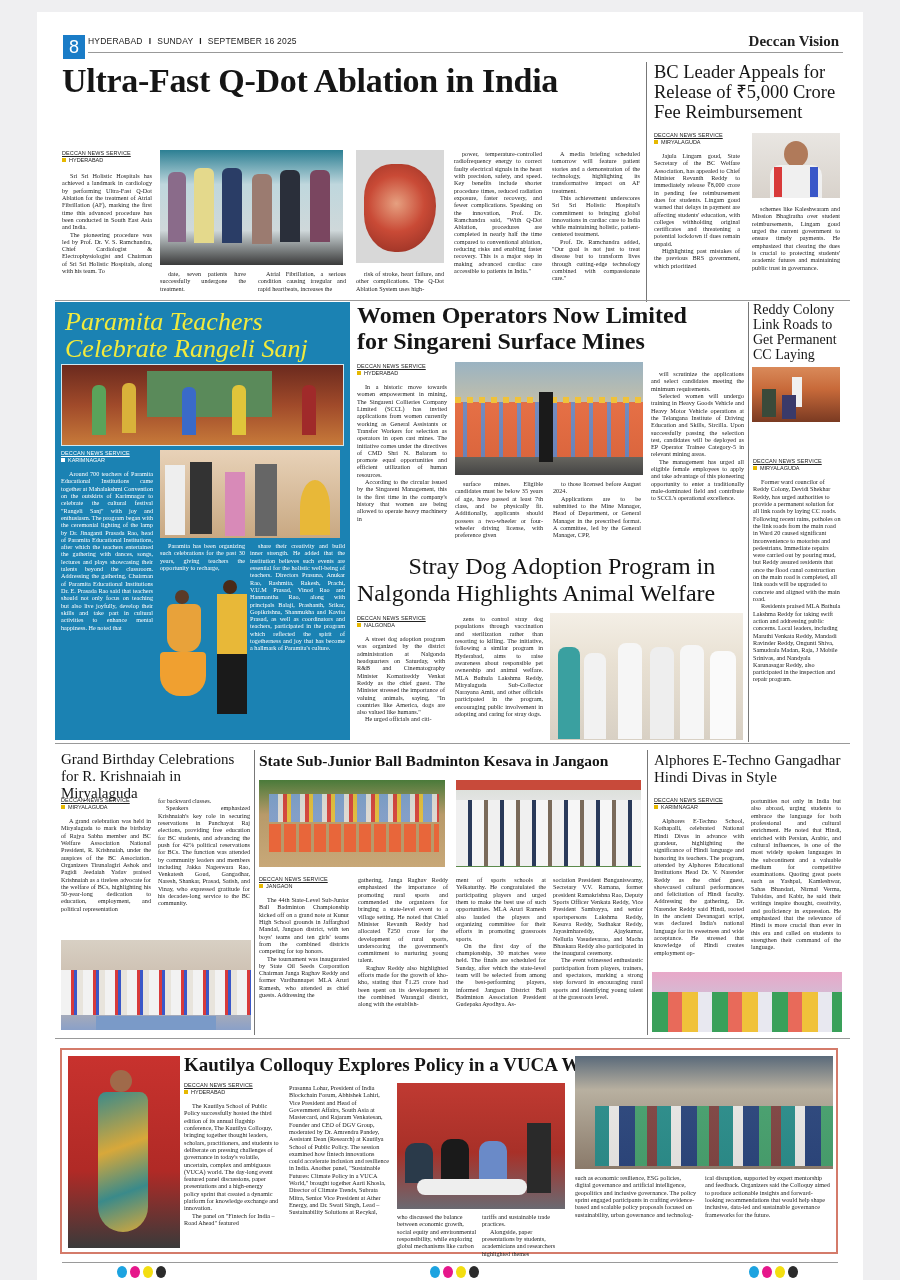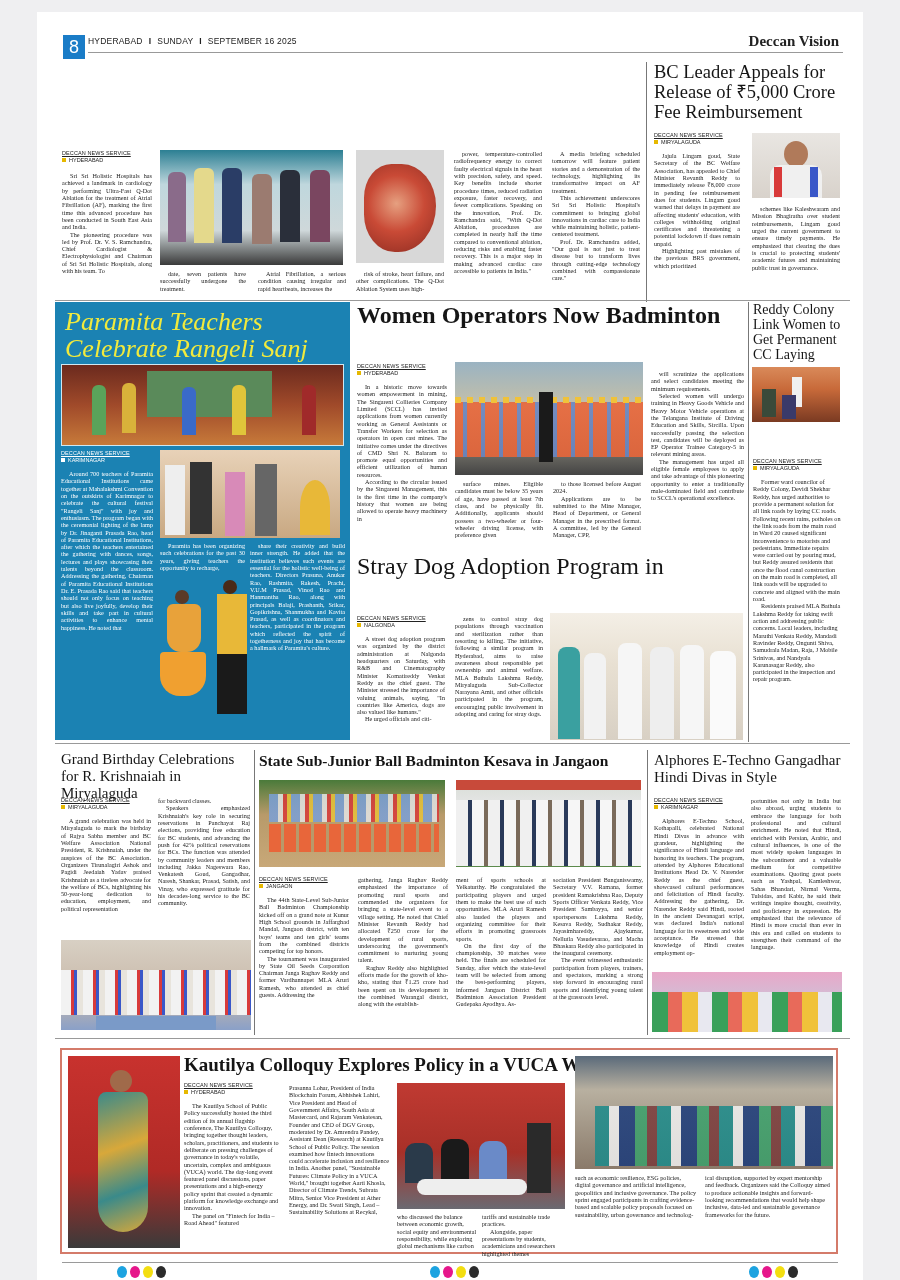--- a/index.html
+++ b/index.html
@@ -54,20 +54,21 @@
   <span>HYDERABAD</span>
   <span class="sep">I</span>
   <span>SUNDAY</span>
   <span class="sep">I</span>
   <span>SEPTEMBER 16 2025</span>
 </div>
 <div class="brand">Deccan Vision</div>
 <div class="mast-rule"></div>
 
 <div class="abs headline" style="left:62px;top:62px;font-size:34px;line-height:37px;letter-spacing:-0.3px;">
+  <div>Ultra-Fast Q-Dot Ablation in India</div>
 </div>
 <div class="abs byline" style="left:62px;top:150px;">
   <span class="svc">DECCAN NEWS SERVICE</span>
   <span class="loc">
       <span class="dot"></span>
       <span>HYDERABAD</span>
     </span>
 </div>
 <div class="abs col" style="left:62px;top:172px;width:90px;">
   <p>Sri Sri Holistic Hospitals has achieved a landmark in cardiology by performing Ultra-Fast Q-Dot Ablation for the treatment of Atrial Fibrillation (AF), marking the first time this advanced procedure has been conducted in South East Asia and India.</p>
@@ -164,21 +165,22 @@
     <div style="position:absolute;left:58px;top:0px;width:14px;height:14px;background:#4a2a18;border-radius:50%;"></div>
     <div style="position:absolute;left:52px;top:14px;width:30px;height:60px;background:#e8b838;"></div>
     <div style="position:absolute;left:52px;top:74px;width:30px;height:60px;background:#1a1a1a;"></div>
   </div>
   <div class="abs col" style="left:195px;top:240px;width:95px;">
       <p>share their creativity and build inner strength. He added that the institution believes such events are essential for the holistic well-being of teachers. Directors Prasuna, Anukar Rao, Rashmita, Rakesh, Prachi, V.U.M Prasad, Vinod Rao and Hanmantha Rao, along with principals Balaji, Prashanth, Srikar, Gopikrishna, Shanmukha and Kavita Prasad, as well as coordinators and teachers, participated in the program which reflected the spirit of togetherness and joy that has become a hallmark of Paramita's culture.</p>
     </div>
 </div>
 
 <div class="abs headline" style="left:357px;top:302px;font-size:24px;line-height:26px;">
-  <div>Women Operators Now Badminton</div>
+  <div>Women Operators Now Limited</div>
+  <div>for Singareni Surface Mines</div>
 </div>
 <div class="abs byline" style="left:357px;top:363px;">
   <span class="svc">DECCAN NEWS SERVICE</span>
   <span class="loc">
       <span class="dot"></span>
       <span>HYDERABAD</span>
     </span>
 </div>
 <div class="abs col" style="left:357px;top:383px;width:90px;">
   <p>In a historic move towards women empowerment in mining, The Singareni Collieries Company Limited (SCCL) has invited applications from women currently working as General Assistants or Transfer Workers for selection as operators in open cast mines. The initiative comes under the directives of CMD Shri N. Balaram to promote equal opportunities and efficient utilization of human resources.</p>
@@ -196,40 +198,41 @@
   <p>to those licensed before August 2024.</p>
   <p>Applications are to be submitted to the Mine Manager, Head of Department, or General Manager in the prescribed format. A committee, led by the General Manager, CPP,</p>
 </div>
 <div class="abs col" style="left:651px;top:370px;width:93px;">
   <p>will scrutinize the applications and select candidates meeting the minimum requirements.</p>
   <p>Selected women will undergo training in Heavy Goods Vehicle and Heavy Motor Vehicle operations at the Telangana Institute of Driving Education and Skills, Sircilla. Upon successfully passing the selection test, candidates will be deployed as EP Operator Trainee Category-5 in relevant mining areas.</p>
   <p>The management has urged all eligible female employees to apply and take advantage of this pioneering opportunity to enter a traditionally male-dominated field and contribute to SCCL's operational excellence.</p>
 </div>
 <div class="vrule" style="left:748px;top:302px;height:440px;"></div>
 
-<div class="abs headline light" style="left:753px;top:302px;width:92px;font-size:14px;line-height:15px;">Reddy Colony Link Women to Get Permanent CC Laying</div>
+<div class="abs headline light" style="left:753px;top:302px;width:92px;font-size:14px;line-height:15px;">Reddy Colony Link Roads to Get Permanent CC Laying</div>
 <div class="photo" style="left:752px;top:367px;width:88px;height:55px;background:linear-gradient(180deg,#d98a5a 0%,#c86a3a 40%,#7a3a22 100%);">
   <div style="position:absolute;left:40px;top:10px;width:10px;height:30px;background:#f0f0f0;"></div>
   <div style="position:absolute;left:10px;top:22px;width:14px;height:28px;background:#3a4a3a;"></div>
   <div style="position:absolute;left:30px;top:28px;width:14px;height:24px;background:#3a3a6a;"></div>
 </div>
 <div class="abs byline" style="left:753px;top:458px;">
   <span class="svc">DECCAN NEWS SERVICE</span>
   <span class="loc">
       <span class="dot"></span>
       <span>MIRYALAGUDA</span>
     </span>
 </div>
 <div class="abs col" style="left:753px;top:478px;width:88px;text-align:left;">
   <p>Former ward councilor of Reddy Colony, Devidi Shekhar Reddy, has urged authorities to provide a permanent solution for all link roads by laying CC roads. Following recent rains, potholes on the link roads from the main road in Ward 20 caused significant inconvenience to motorists and pedestrians. Immediate repairs were carried out by pouring mud, but Reddy assured residents that once the flood canal construction on the main road is completed, all link roads will be upgraded to concrete and aligned with the main road.</p>
   <p>Residents praised MLA Bathula Lakshma Reddy for taking swift action and addressing public concerns. Local leaders, including Maruthi Venkata Reddy, Mandadi Ravinder Reddy, Ongunti Shiva, Samudrala Madan, Raja, J Mobile Srinivas, and Nandyala Karunasagar Reddy, also participated in the inspection and repair program.</p>
 </div>
 
 <div class="abs headline light" style="left:357px;top:553px;font-size:24px;line-height:27px;text-align:right;">
   <div>Stray Dog Adoption Program in</div>
+  <div>Nalgonda Highlights Animal Welfare</div>
 </div>
 <div class="abs byline" style="left:357px;top:615px;">
   <span class="svc">DECCAN NEWS SERVICE</span>
   <span class="loc">
       <span class="dot"></span>
       <span>NALGONDA</span>
     </span>
 </div>
 <div class="abs col" style="left:357px;top:635px;width:88px;">
   <p>A street dog adoption program was organized by the district administration at Nalgonda headquarters on Saturday, with R&amp;B and Cinematography Minister Komatireddy Venkat Reddy as the chief guest. The Minister stressed the importance of valuing animals, saying, "In countries like America, dogs are also valued like humans."</p>

